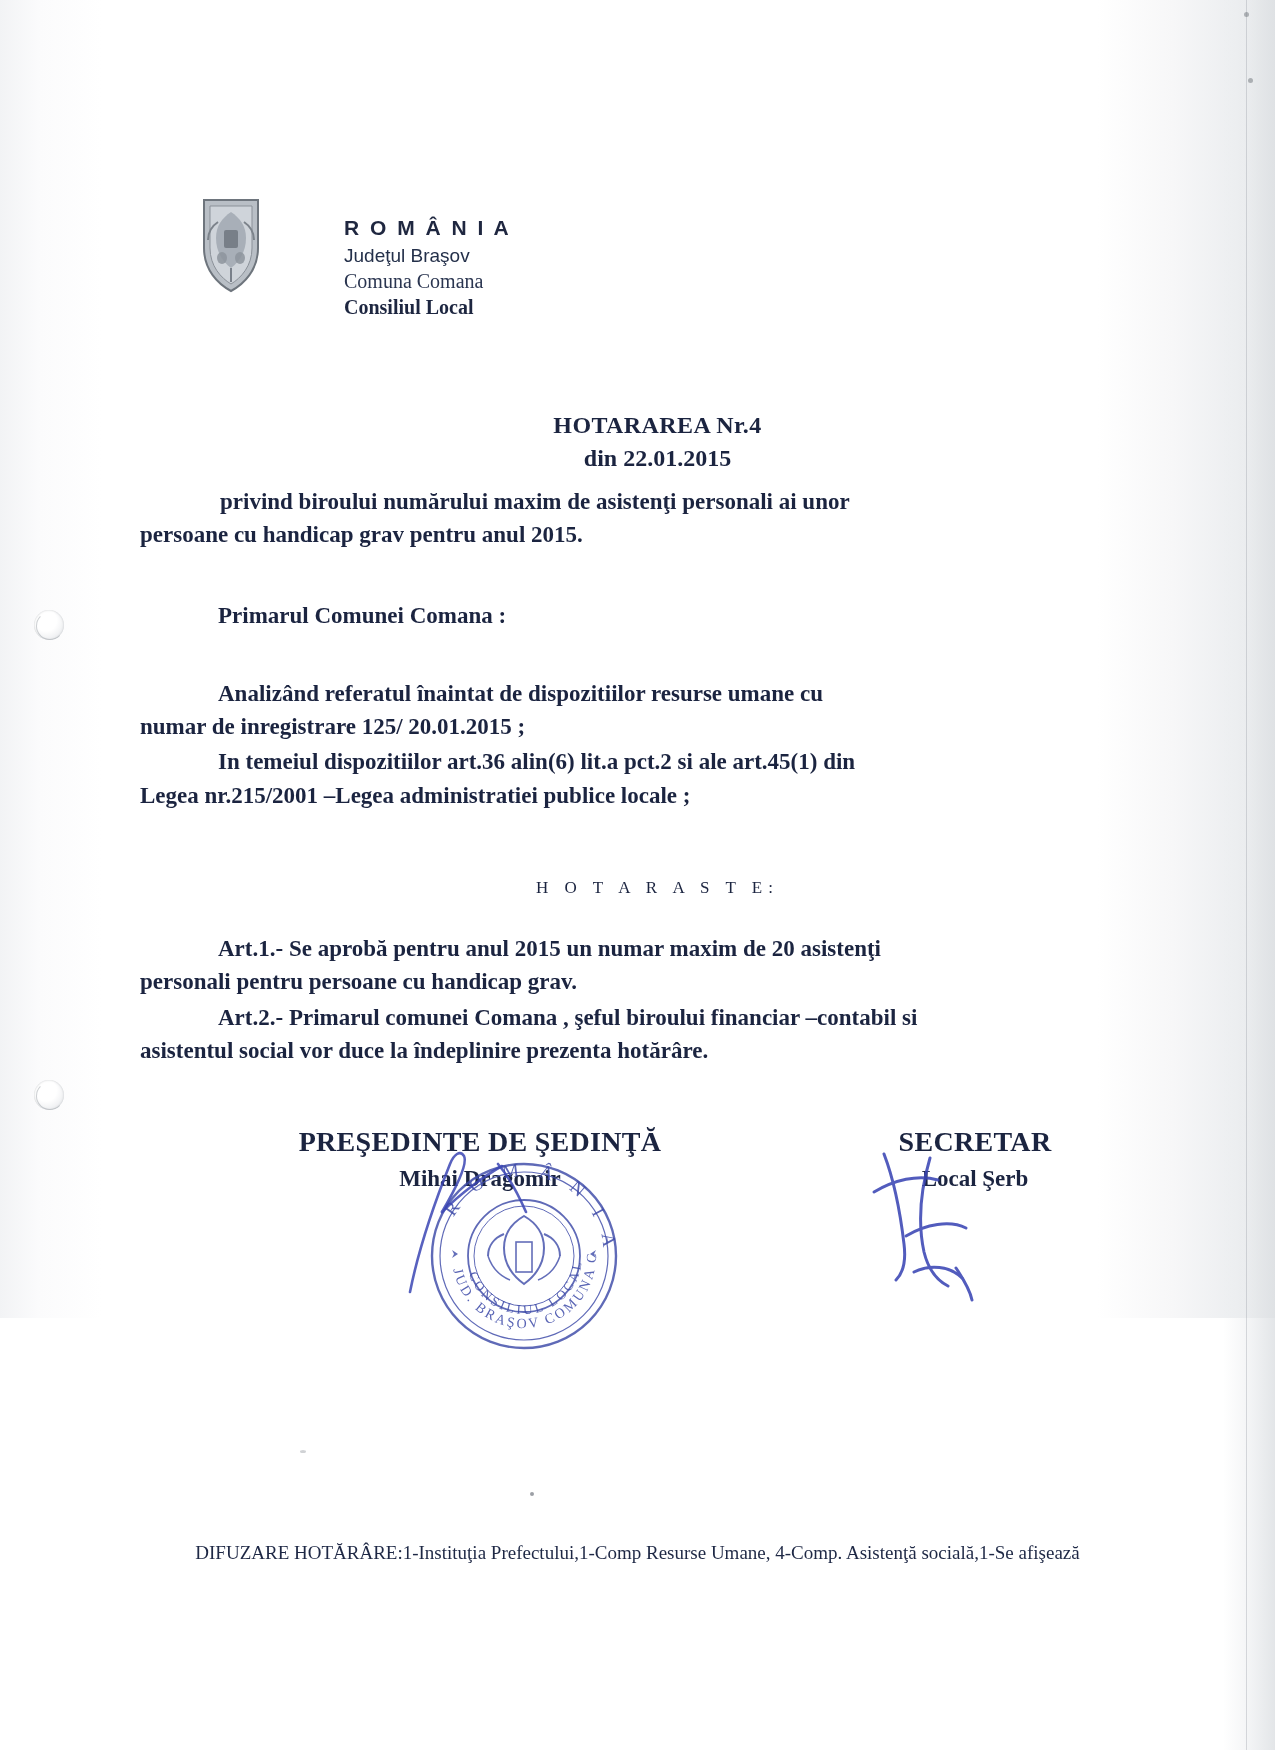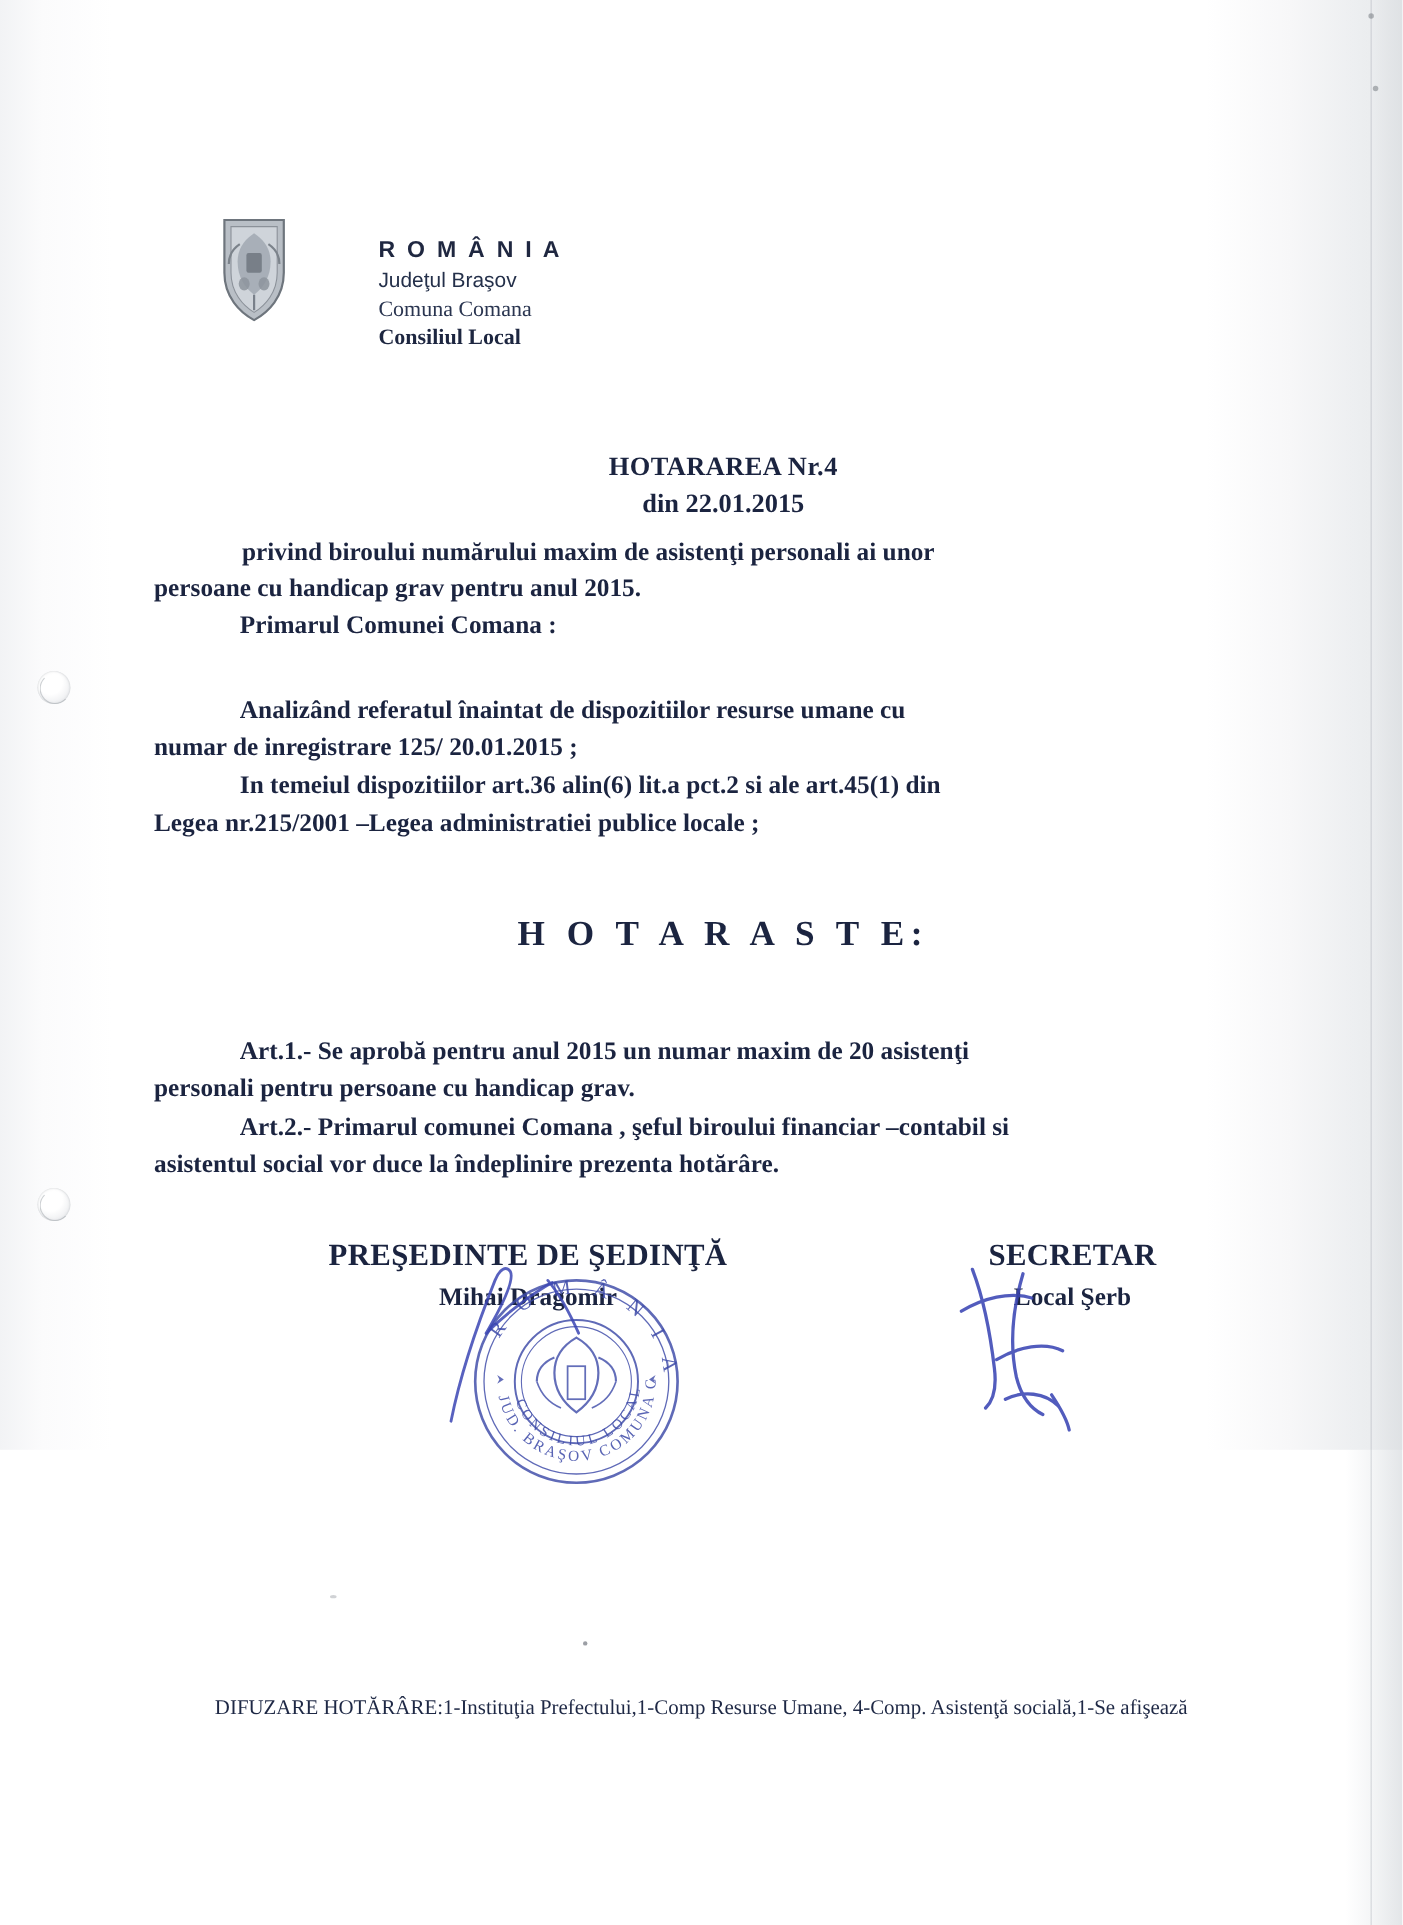--- a/index.html
+++ b/index.html
@@ -159,32 +159,32 @@
     width: 80px;
   }
   .para {
     font-weight: bold;
     font-size: 23px;
     line-height: 1.45;
   }
   .ind { display: inline-block; width: 78px; }
   .ind-sm { display: inline-block; width: 78px; }
 
-  .block-primar { }
+  .block-primar { margin-top: 48px; }
   .block-analizand { margin-top: 44px; }
   .block-temeiul { margin-top: 2px; }
 
   .hotaraste {
     margin-top: 66px;
     text-align: center;
-    font-weight: bold;
-    font-size: 32px;
+    font-weight: normal;
+    font-size: 17px;
     letter-spacing: 6px;
   }
-  .block-art1 { margin-top: 72px; }
+  .block-art1 { margin-top: 34px; }
   .block-art2 { margin-top: 2px; }
 
   
   .sig-row {
     position: absolute;
     top: 1126px;
     left: 140px;
     width: 1035px;
     height: 80px;
   }

